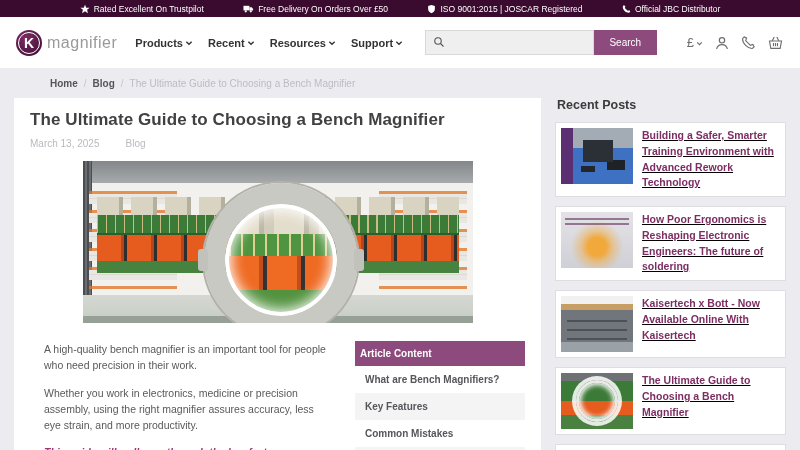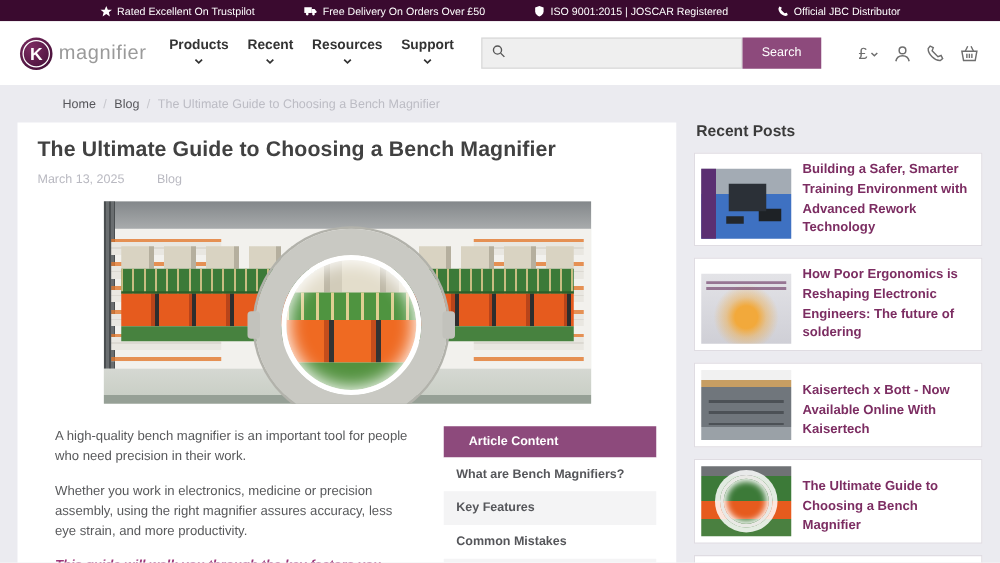--- a/index.html
+++ b/index.html
@@ -11,32 +11,32 @@
   .topbar-item svg { display:block; }
 
   
   .header { height:51px; background:#fff; display:flex; align-items:center; padding:0 16px; }
   .logo { display:flex; align-items:center; gap:5px; margin-right:18px; }
   .logo-mark { width:26px; height:26px; border-radius:50%; background:radial-gradient(circle at 35% 30%, #7d2c63, #3a0a2f); position:relative; display:flex; align-items:center; justify-content:center; }
   .logo-mark::before { content:""; position:absolute; inset:2px; border:1.5px solid #fff; border-radius:50%; }
   .logo-k { color:#fff; font-weight:bold; font-size:14px; position:relative; }
   .logo-text { font-size:16px; color:#9a9a9a; font-weight:300; letter-spacing:.5px; }
   .nav { display:flex; gap:15px; margin-right:22px; }
-  .nav-item { display:flex; align-items:center; gap:2px; font-size:11px; font-weight:bold; color:#333; cursor:pointer;flex-direction:column; }
+  .nav-item { display:flex; align-items:center; gap:2px; font-size:11px; font-weight:bold; color:#333; cursor:pointer; }
   .search-wrap { display:flex; height:25px; width:308px; margin-right:30px; }
   .search-input { flex:1; background:#efefef; border:1px solid #d9d9d9; display:flex; align-items:center; padding:0 7px; gap:6px; }
   .search-input input { border:none; background:transparent; outline:none; font-size:10px; width:100%; font-family:inherit; }
   .search-btn { width:63px; background:#8d4a7c; color:#fff; border:none; font-size:10px; font-weight:normal; cursor:pointer; font-family:inherit; }
   .header-icons { display:flex; align-items:center; gap:11px; margin-left:auto; color:#6e6e6e; }
   .currency { display:flex; align-items:center; gap:2px; font-size:13px; color:#6e6e6e; cursor:pointer; }
   .hicon { cursor:pointer; display:flex; }
 
   
   .breadcrumb { padding:10px 0 0 50px; font-size:10px; display:flex; gap:6px; align-items:center; }
-  .crumb { color:#55555a; font-weight:normal; cursor:pointer;text-align:center; }
+  .crumb { color:#55555a; font-weight:bold; cursor:pointer;text-align:center; }
   .crumb-sep { color:#c6c6cc; }
   .crumb-current { color:#bcbcc4; }
 
   
   .content { display:flex; margin:9px 14px 0 14px; gap:14px; align-items:flex-start; }
   .card { background:#fff; width:527px; padding:12px 16px 20px 16px; min-height:360px; }
   .page-title { font-size:17px; color:#414141; font-weight:bold; letter-spacing:.1px; }
   .meta { margin-top:8px; font-size:10px; color:#b9b9c1; display:flex; gap:26px;text-align:center; }
 
   
@@ -62,29 +62,29 @@
   .rv-green { height:22px; background-color:#4f9440; background-image:repeating-linear-gradient(90deg,rgba(230,210,150,.95) 0 2px,rgba(0,0,0,0) 2px 12px); }
   .rv-orange { height:34px; background:repeating-linear-gradient(90deg,#ef6a22 0 30px,#c44d1c 30px 34px,#333 34px 38px); }
   .rv-greenb { height:22px; background:#53923f; }
 
   
   .body-row { display:flex; margin-top:18px; }
   .paras { width:302px; padding-left:14px; font-size:10.5px; color:#58595b; line-height:1.55; }
   .paras p { margin-bottom:11px; }
   .highlight { color:#9c3779; font-weight:bold; font-style:italic; }
   .toc { width:170px; margin-left:auto; font-size:10px; }
-  .toc-header { background:#8d4a7c; color:#fff; font-weight:bold; padding:7px 20px; }
+  .toc-header { background:#8d4a7c; color:#fff; font-weight:bold; padding:7px 5px; }
   .toc-row { padding:8px 10px; color:#55565a; cursor:pointer;font-weight:bold; }
   .toc-row:nth-child(odd) { background:#f4f4f5; }
   .toc-row:nth-child(even) { background:#fff; }
 
   
   .sidebar { width:231px; }
   .sidebar-title { font-size:12.5px; font-weight:bold; color:#3b3b3b; margin:0 0 10px 2px; }
-  .post-card { background:#fff; border:1px solid #dfdce2; display:flex; align-items:flex-end; gap:9px; padding:5px; margin-bottom:9px; cursor:pointer; min-height:66px; }
+  .post-card { background:#fff; border:1px solid #dfdce2; display:flex; align-items:flex-start; gap:9px; padding:5px; margin-bottom:9px; cursor:pointer; min-height:66px;text-decoration:underline; }
   .thumb { width:72px; height:56px; flex:none; position:relative; overflow:hidden; }
   .post-title { font-size:10.5px; font-weight:bold; color:#7c2d62; line-height:1.5; padding-right:4px; }
 
   .t1 { background:linear-gradient(90deg,#5b2f72 0 12px,rgba(0,0,0,0) 12px), linear-gradient(180deg,#a3abb4 0 20px,#3e71c2 20px); }
   .t1::after { content:""; position:absolute; left:22px; top:12px; width:30px; height:22px; background:#2b3037; box-shadow:18px 14px 0 -6px #1e2226, -10px 18px 0 -8px #23272c; }
   .t2 { background:radial-gradient(circle at 50% 62%, #f2a93b 0 9px, rgba(242,169,59,.45) 16px, rgba(0,0,0,0) 26px), linear-gradient(180deg,#e3e3e7,#cfcfd6); }
   .t2::before { content:""; position:absolute; top:6px; left:4px; right:4px; height:10px; background:repeating-linear-gradient(180deg,rgba(90,30,80,.55) 0 2px,rgba(0,0,0,0) 2px 5px); }
   .t3 { background:linear-gradient(180deg,#f1f1f1 0 8px,#c79e63 8px 14px,#70767c 14px 46px,#9aa1a7 46px); }
   .t3::after { content:""; position:absolute; left:6px; right:6px; top:17px; height:28px; background:repeating-linear-gradient(180deg,rgba(0,0,0,0) 0 7px,#4c5156 7px 9px); }
   .t4 { background:linear-gradient(180deg,#6f7275 0 8px,#3c7a38 8px 28px,#e65b1e 28px 42px,#4a8040 42px); }

